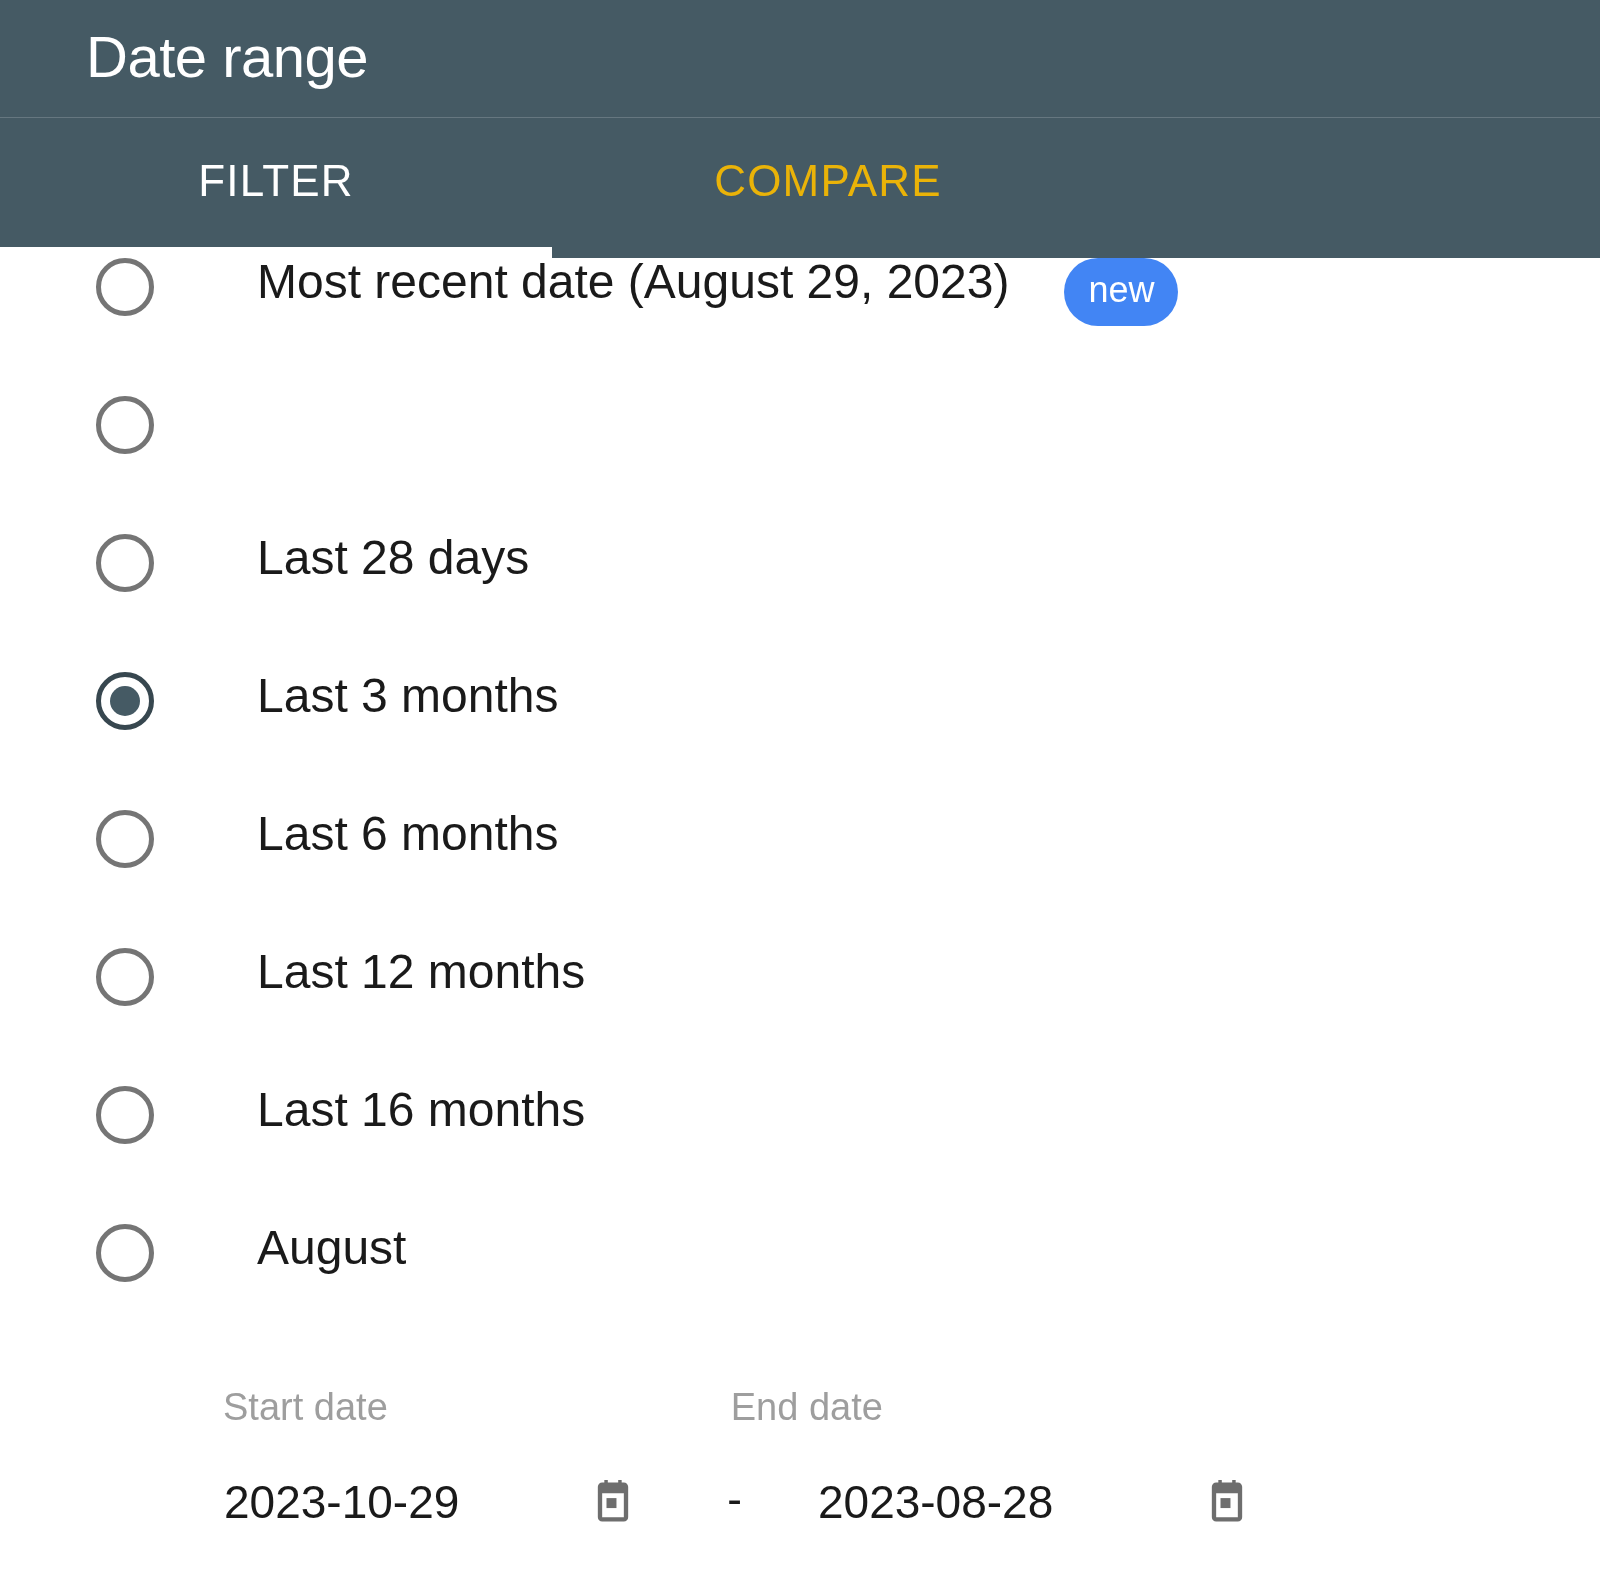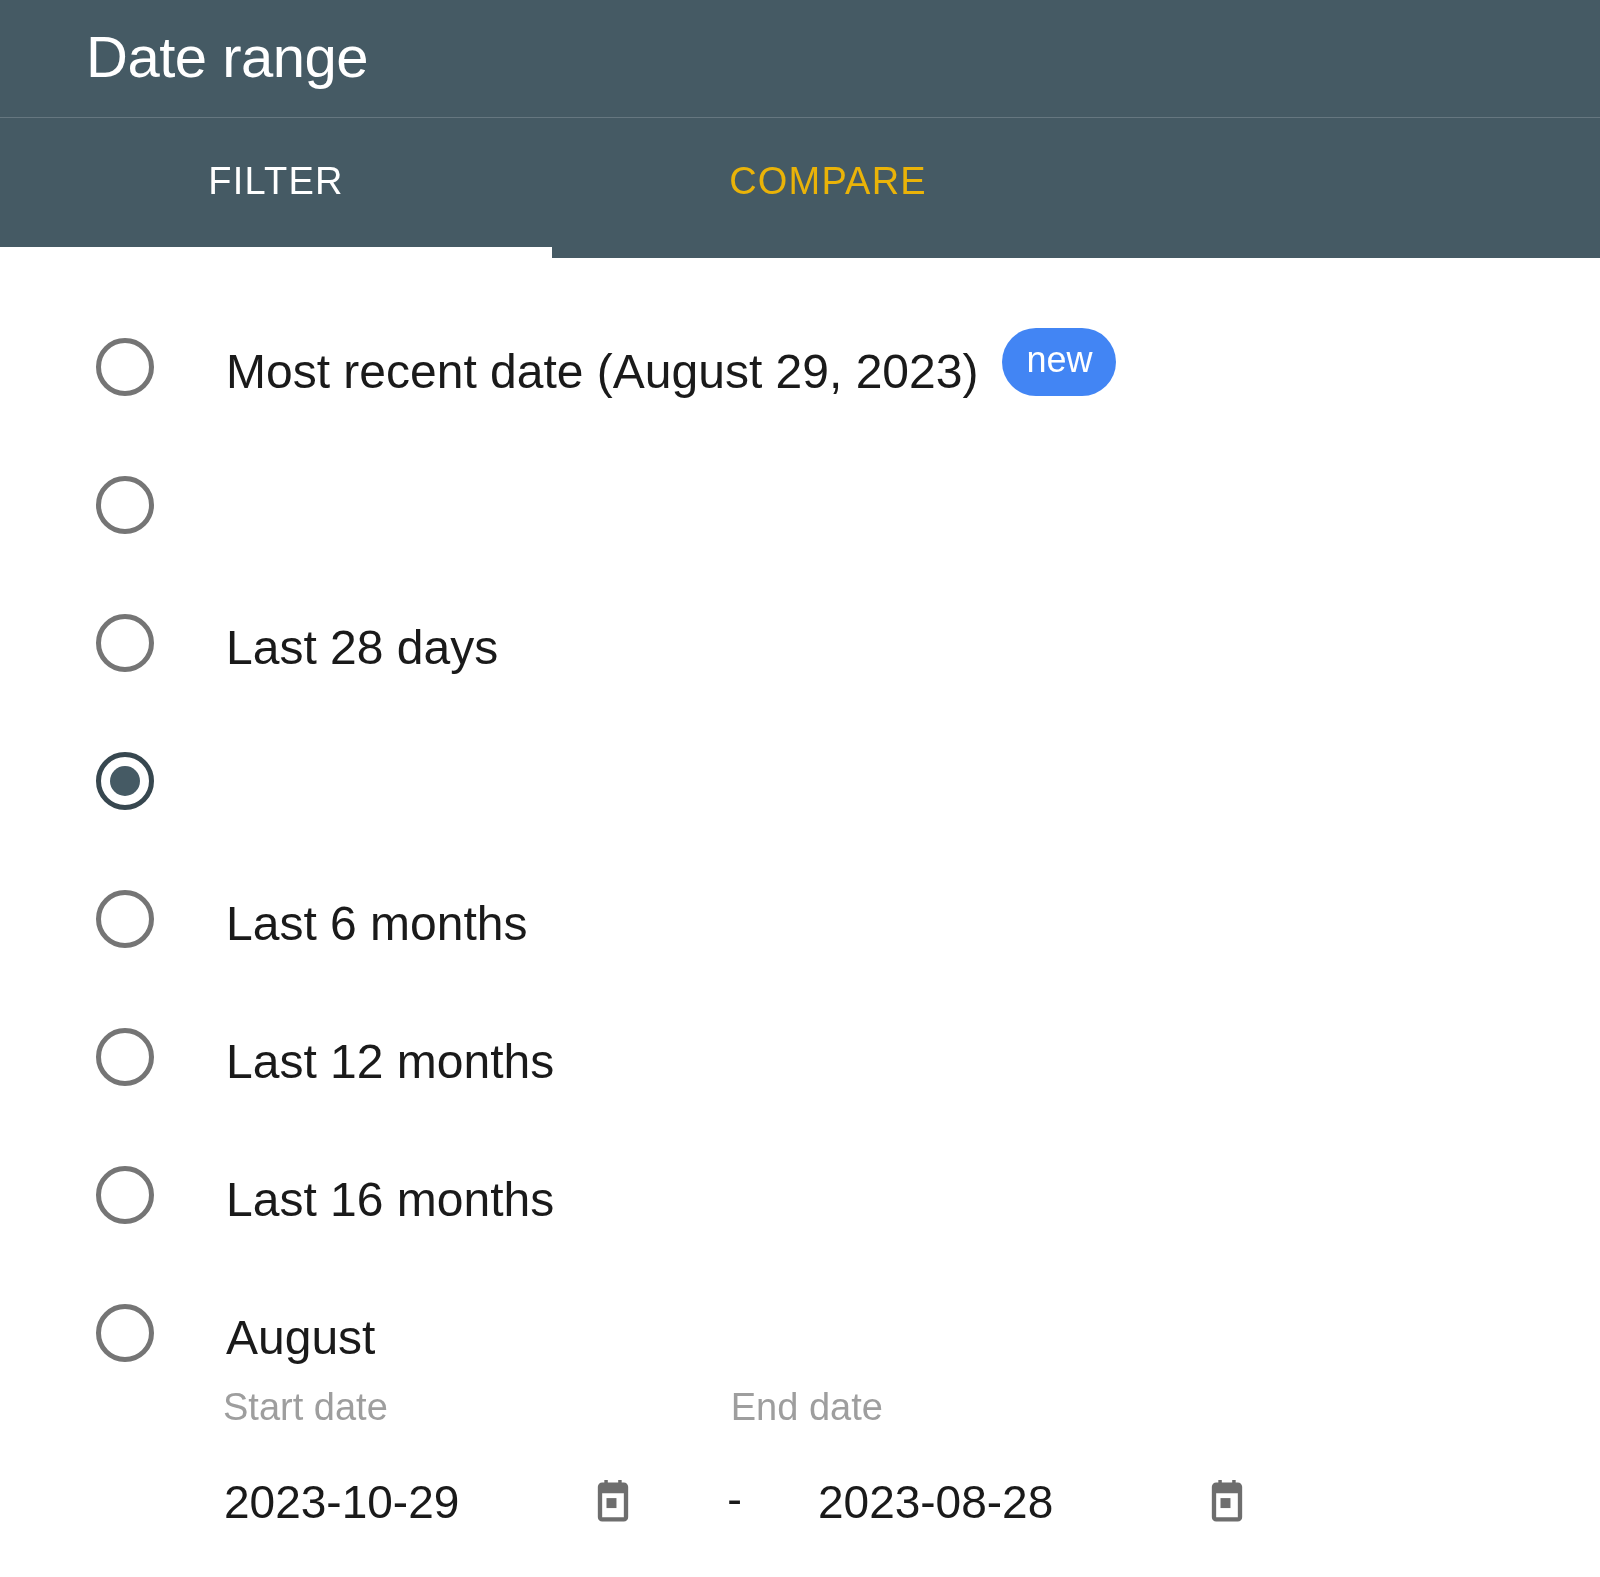--- a/index.html
+++ b/index.html
@@ -53,21 +53,21 @@
     width: 552px;
     height: 140px;
     display: flex;
     align-items: center;
     justify-content: center;
     position: relative;
     cursor: pointer;
     user-select: none;
   }
   .tab-label {
-    font-size: 38px;
+    font-size: 44px;
     letter-spacing: 1.2px;
     line-height: 1;
     padding-bottom: 14px;
   }
   .tab.active .tab-label { color: #ffffff; }
   .tab.inactive .tab-label { color: #eab308; }
   .tab-indicator {
     position: absolute;
     left: 0;
     right: 0;
@@ -77,23 +77,24 @@
   }
 
   
   .options {
     position: relative;
     background: #ffffff;
   }
   .option-row {
     height: 138px;
     display: flex;
-    align-items: flex-end;
+    align-items: flex-start;
     cursor: pointer;
     user-select: none;
+    gap: 31px;
   }
   .radio {
     width: 58px;
     height: 58px;
     border-radius: 50%;
     border: 5px solid #757575;
     box-sizing: border-box;
     margin-left: 96px;
     flex: 0 0 auto;
     position: relative;
@@ -214,20 +215,21 @@
     <span class="radio"></span>
   </div>
 
   <div class="option-row">
     <span class="radio"></span>
     <span class="option-label">Last 28 days</span>
   </div>
 
   <div class="option-row selected">
     <span class="radio"></span>
+    <span class="option-label">Last 3 months</span>
   </div>
 
   <div class="option-row">
     <span class="radio"></span>
     <span class="option-label">Last 6 months</span>
   </div>
 
   <div class="option-row">
     <span class="radio"></span>
     <span class="option-label">Last 12 months</span>

